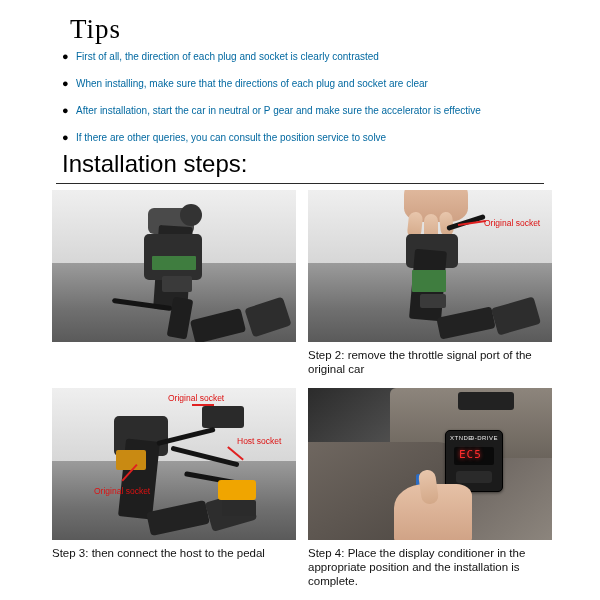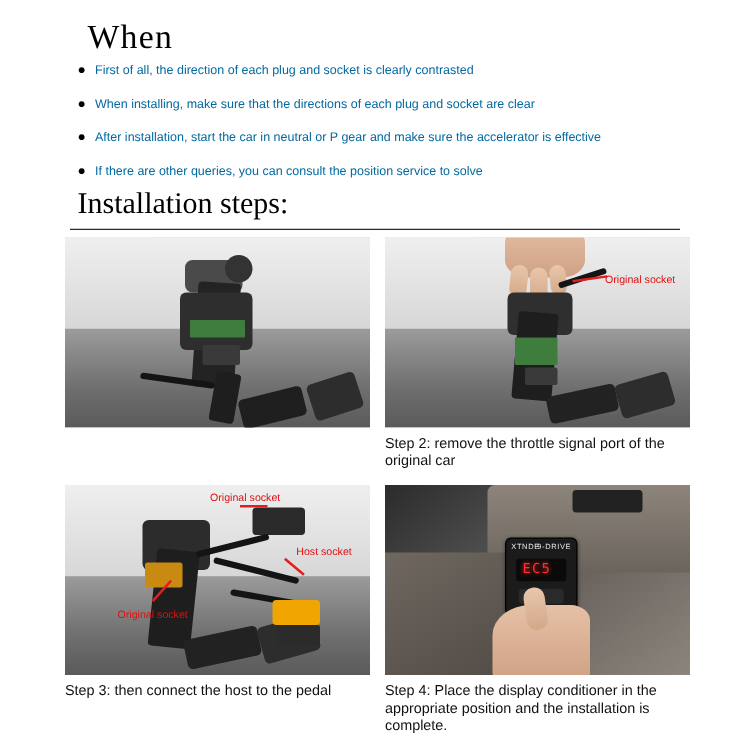--- a/index.html
+++ b/index.html
@@ -57,21 +57,21 @@
     font-family: "Liberation Sans", sans-serif;
   }
 
   
   .steps-title {
     position: absolute;
     left: 62px;
     top: 150px;
     font-size: 24px;
     color: #000;
-    font-family: Liberation Serif, serif;
+    font-family: Liberation Sans, sans-serif;
   }
   .divider {
     position: absolute;
     left: 56px;
     top: 183px;
     width: 488px;
     height: 1px;
     background: #2a2a2a;
   }
 
@@ -180,20 +180,21 @@
     font-family: "Liberation Sans", sans-serif;
   }
 
   
   .device {
     position: absolute;
     background: #1b1b1b;
     border-radius: 5px;
     border: 1px solid #000;
     box-shadow: 0 1px 3px rgba(0,0,0,.5);
+    margin-left: 41px;
   }
   .device-screen {
     position: absolute;
     background: #0a0a0a;
     border-radius: 2px;
   }
   .device-digits {
     position: absolute;
     color: #ff2d2d;
     font-family: "DejaVu Sans Mono", monospace;
@@ -226,21 +227,21 @@
     position: absolute;
     background: #2b6cc4;
     border-radius: 2px;
   }
 </style>
 </head>
 <body>
 
 <div class="page">
 
-  <div class="tips-title">When</div>
+  <div class="tips-title">Tips</div>
 
   <div class="tips-list">
     <div class="tip-row">
       <span class="bullet">●</span>
       <span class="tip-text">First of all, the direction of each plug and socket is clearly contrasted</span>
     </div>
     <div class="tip-row">
       <span class="bullet">●</span>
       <span class="tip-text">When installing, make sure that the directions of each plug and socket are clear</span>
     </div>

